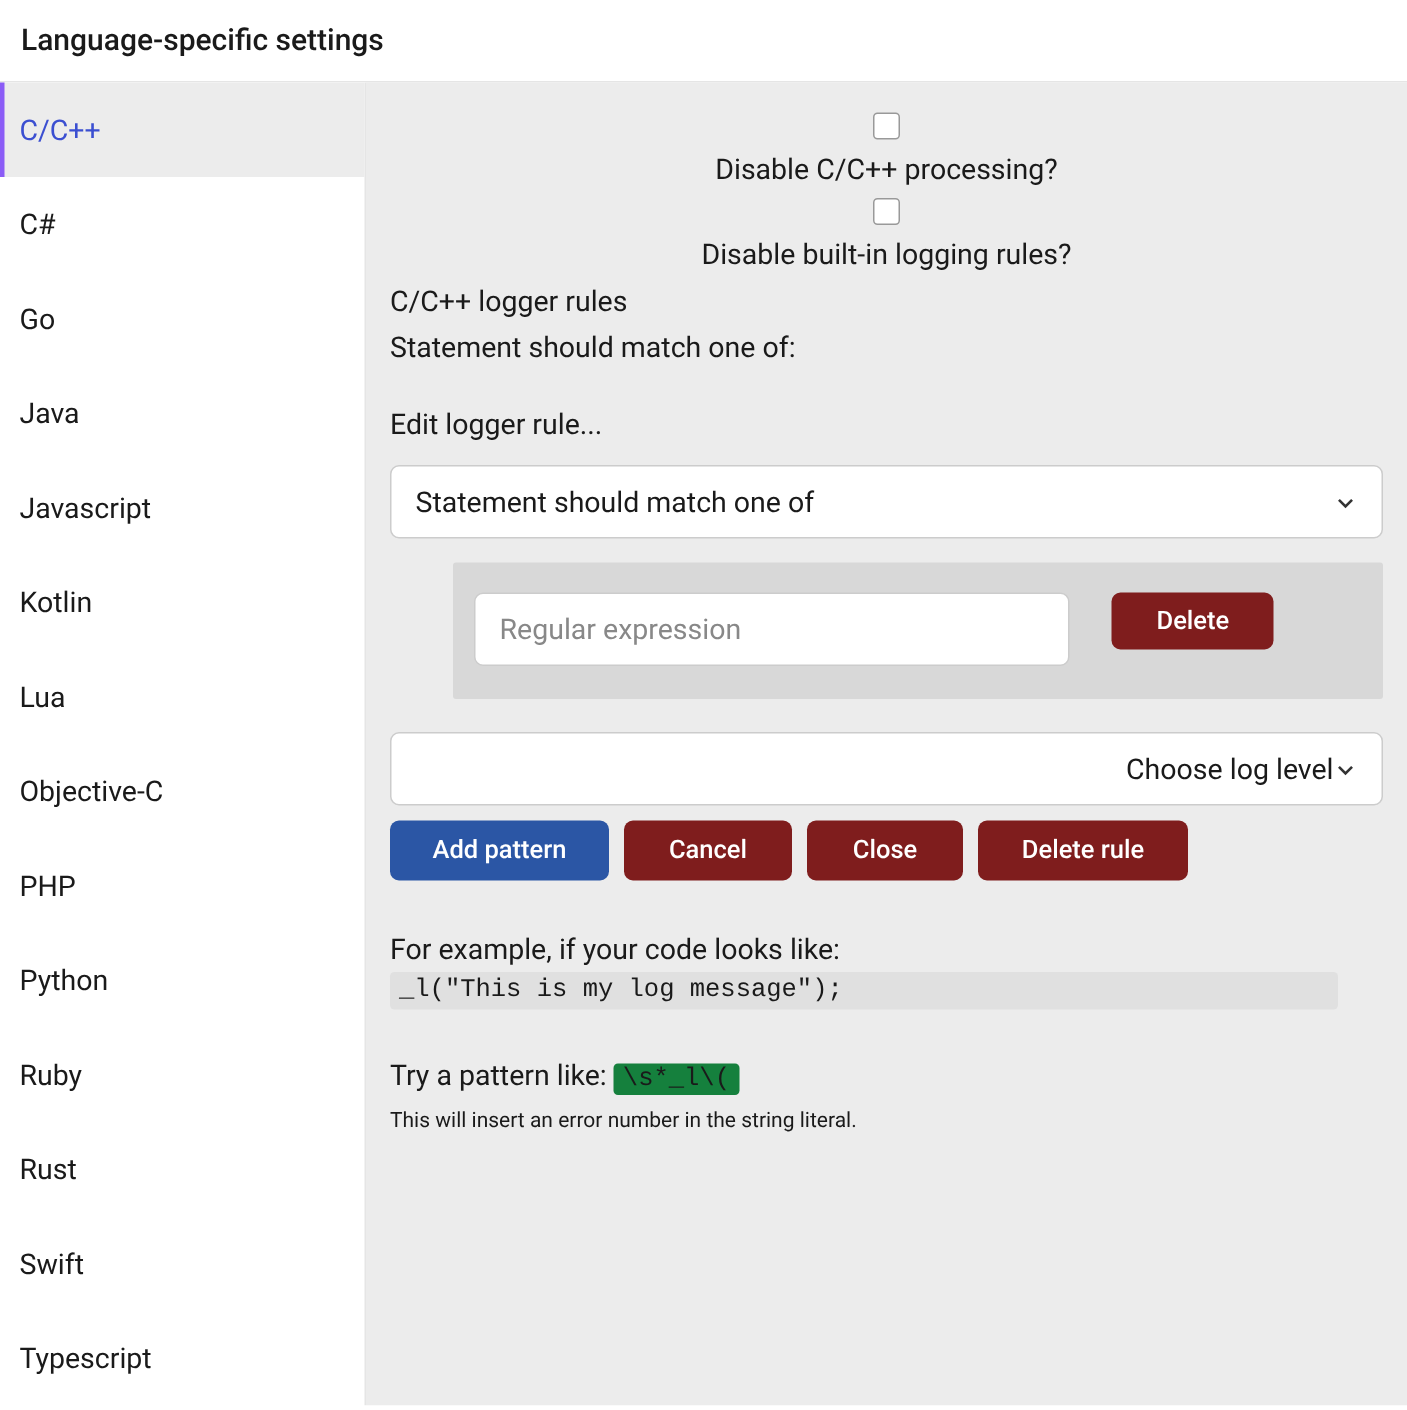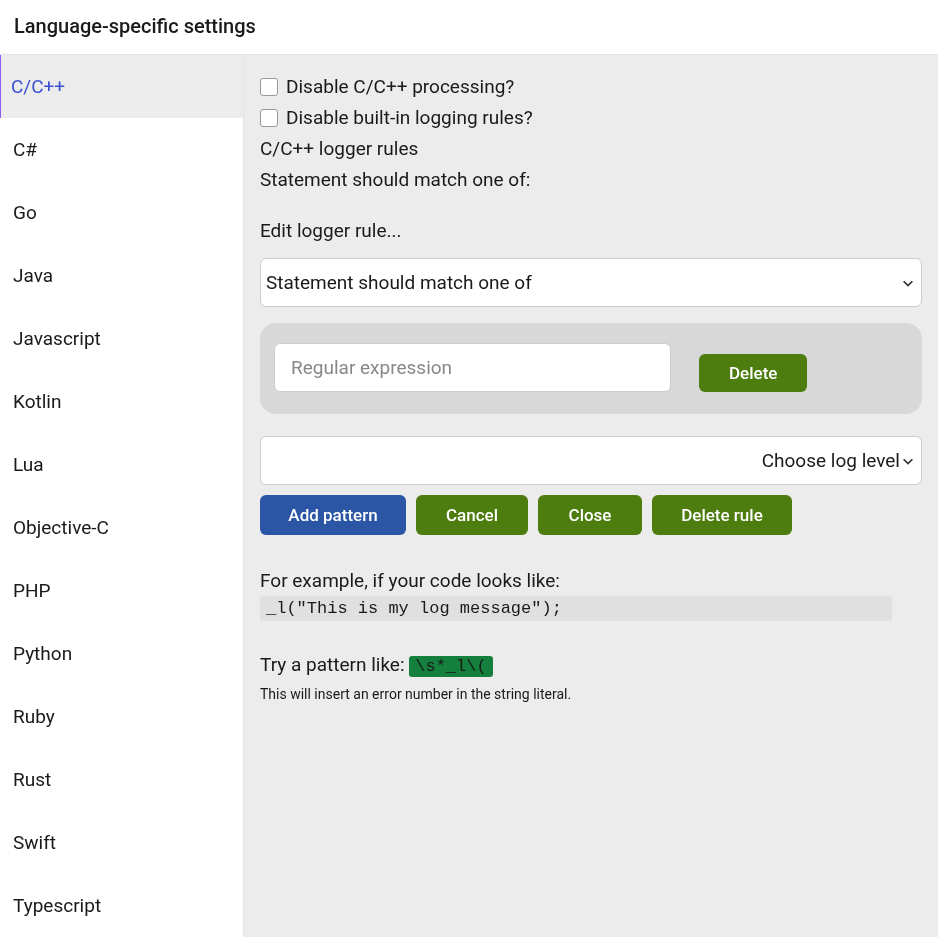--- a/index.html
+++ b/index.html
@@ -33,33 +33,34 @@
     .sidebar-item {
       padding: 20px 10px 20px 10px;
       font-size: 19px;
       color: #1a1a1a;
       cursor: pointer;
       border-left: 3px solid transparent;
     }
     .sidebar-item.active {
       color: #3b4fd1;
       background: #ececec;
-      border-left: 1px solid #8b5cf6;
+      border-left: 3px solid #8b5cf6;
       font-weight: 400;
     }
     .main {
       flex: 1;
       background: #ececec;
       padding: 20px 16px 28px 16px;
     }
     .check-row {
       display: flex;
       align-items: center;
       gap: 8px;
       margin-bottom: 8px;
+      flex-direction: column;
     }
     .checkbox {
       width: 18px;
       height: 18px;
       border: 1px solid #999;
       border-radius: 3px;
       background: #fff;
       cursor: pointer;
     }
     .check-row label {
@@ -79,21 +80,21 @@
     }
     .edit-rule {
       font-size: 19px;
       margin-bottom: 16px;
     }
     .dropdown {
       position: relative;
       background: #fff;
       border: 1px solid #ccc;
       border-radius: 6px;
-      padding: 12px 5px;
+      padding: 12px 16px;
       font-size: 19px;
       color: #1a1a1a;
       cursor: pointer;
       display: flex;
       align-items: center;
       justify-content: space-between;
     }
     .chevron-down-icon {
       width: 16px;
       height: 16px;
@@ -103,26 +104,27 @@
     }
     .chevron-down-icon svg {
       width: 14px;
       height: 14px;
       stroke: #333;
       stroke-width: 2;
       fill: none;
     }
     .pattern-section {
       background: #d8d8d8;
-      border-radius: 16px;
+      border-radius: 2px;
       margin-top: 16px;
       padding: 20px 14px 22px 14px;
       display: flex;
-      align-items: flex-end;
+      align-items: flex-start;
       gap: 28px;
+      margin-left: 42px;
     }
     .text-input {
       flex: 1;
       max-width: 397px;
       background: #fff;
       border: 1px solid #ccc;
       border-radius: 6px;
       padding: 12px 16px;
       font-size: 19px;
       font-family: inherit;
@@ -135,21 +137,21 @@
       border: none;
       border-radius: 6px;
       padding: 10px 22px;
       font-size: 17px;
       font-weight: 500;
       cursor: pointer;
       color: #fff;
       font-family: inherit;
     }
     .btn-danger {
-      background: #4d7c0f;
+      background: #7f1d1d;
     }
     .btn-primary {
       background: #2b56a5;
     }
     .btn-row {
       display: flex;
       gap: 10px;
       margin-top: 10px;
     }
     .btn-row .btn {

